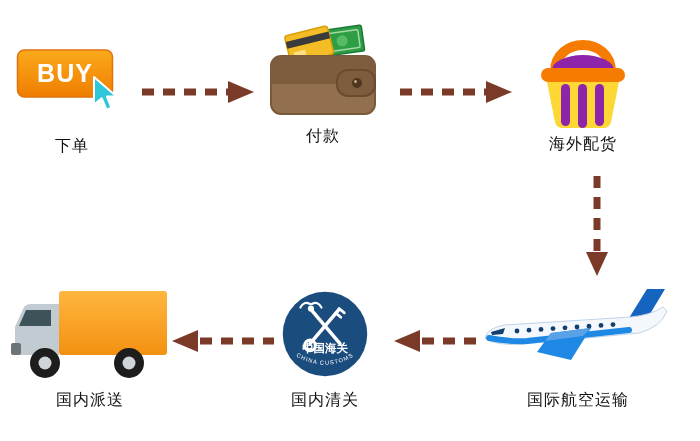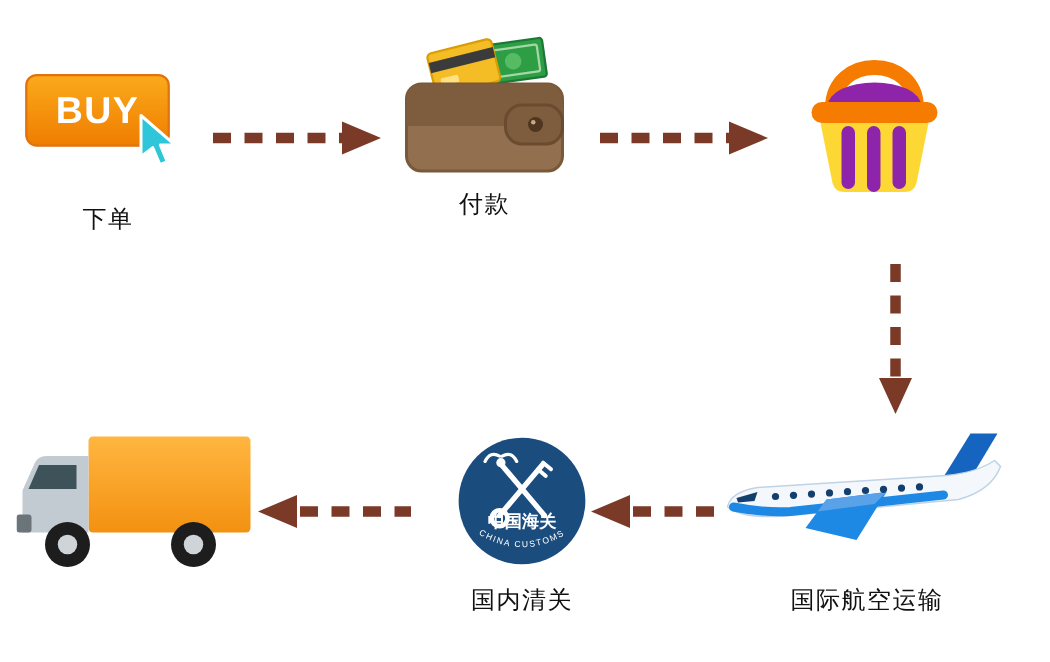--- a/index.html
+++ b/index.html
@@ -8,21 +8,21 @@
   .canvas { position:relative; width:700px; height:441px; background:#ffffff; overflow:hidden; }
   .step { position:absolute; display:flex; flex-direction:column; align-items:center; }
   .iconbox { height:100px; display:flex; align-items:center; justify-content:center; }
   .step-label { margin-top:6px; font-size:16px; color:#111111; letter-spacing:1px; white-space:nowrap; text-align:center; }
   .arrow { position:absolute; }
   
   .s1 { left:14px;  top:30px;  width:116px; }
   .s2 { left:260px; top:20px;  width:126px; }
   .s3 { left:527px; top:28px;  width:112px; }
   .s4 { left:477px; top:284px; width:202px; }
-  .s5 { left:294px; top:284px; width:108px; }
+  .s5 { left:271px; top:284px; width:108px; }
   .s6 { left:8px;   top:284px; width:164px; }
   
   .a1 { left:140px; top:78px;  }
   .a2 { left:398px; top:78px;  }
   .a3 { left:584px; top:174px; }
   .a4 { left:392px; top:327px; }
   .a5 { left:170px; top:327px; }
 </style>
 </head>
 <body>
@@ -88,20 +88,21 @@
       <svg width="96" height="104" viewBox="0 0 96 104">
         <path d="M20 46 C20 10 76 10 76 46" fill="none" stroke="#F57C00" stroke-width="10" stroke-linecap="round"></path>
         <ellipse cx="48" cy="44" rx="31" ry="15" fill="#8E24AA"></ellipse>
         <rect x="6" y="42" width="84" height="14" rx="7" fill="#F57C00"></rect>
         <path d="M12 56 L84 56 L76 96 Q74.5 102 68 102 L28 102 Q21.5 102 20 96 Z" fill="#FDD835"></path>
         <rect x="26" y="58" width="9" height="42" rx="4.5" fill="#8E24AA"></rect>
         <rect x="43" y="58" width="9" height="44" rx="4.5" fill="#8E24AA"></rect>
         <rect x="60" y="58" width="9" height="42" rx="4.5" fill="#8E24AA"></rect>
       </svg>
     </div>
+    <div class="step-label">海外配货</div>
   </div>
 
   <div class="arrow a3">
     <svg width="26" height="104" viewBox="0 0 26 104">
       <line x1="13" y1="2" x2="13" y2="78" stroke-width="7" stroke-dasharray="12 9" stroke="#7B3A28"></line>
       <polygon points="2,78 13,102 24,78" fill="#7B3A28"></polygon>
     </svg>
   </div>
 
   <div class="step s4">
@@ -184,15 +185,16 @@
         <g>
           <circle cx="34" cy="78" r="15" fill="#1D1D1D"></circle>
             <circle cx="34" cy="78" r="6.5" fill="#CFD4D8"></circle>
         </g>
         <g>
           <circle cx="118" cy="78" r="15" fill="#1D1D1D"></circle>
             <circle cx="118" cy="78" r="6.5" fill="#CFD4D8"></circle>
         </g>
       </svg>
     </div>
+    <div class="step-label">国内派送</div>
   </div>
 
 </div>
 
 </body></html>

